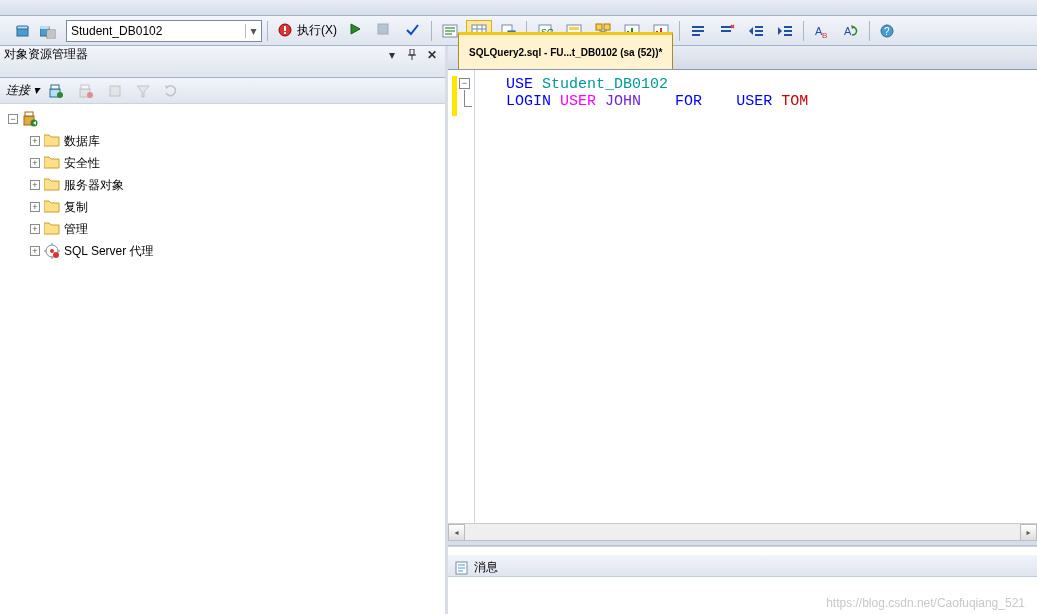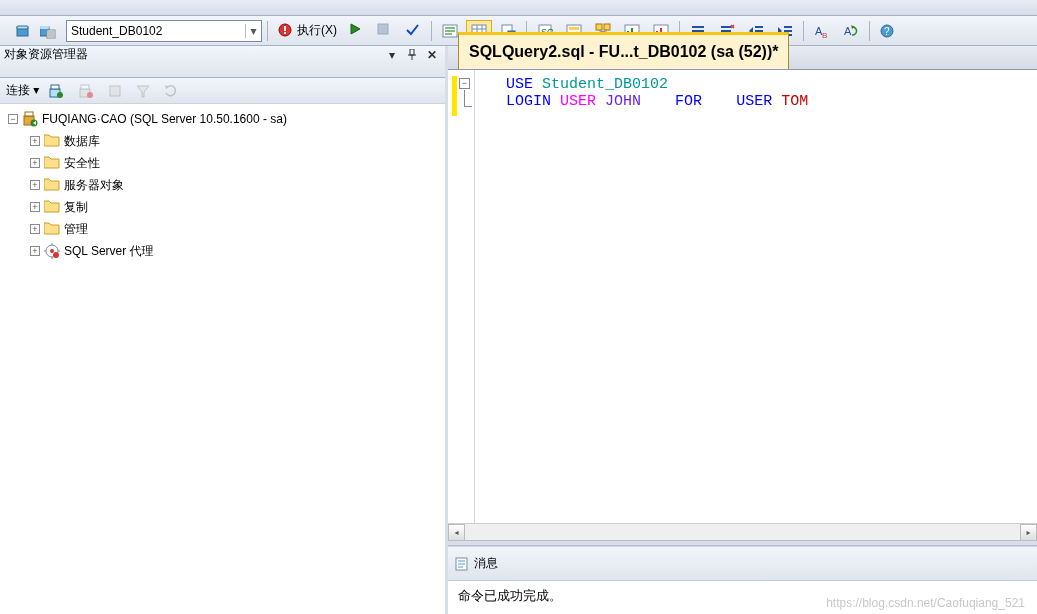--- a/index.html
+++ b/index.html
@@ -45,42 +45,42 @@
   .left-panel { width:448px; border-right:3px solid #d8dde6; display:flex; flex-direction:column; }
   .panel-header {
     height:32px; display:flex; align-items:flex-start; padding:0 4px;
     background:linear-gradient(#f2f5fa,#dfe5ee); border-bottom:1px solid #a3b1c9;
     font-weight:normal;
   }
   .panel-header .title { flex:1; font-size:12px; }
   .panel-header .btn { width:18px; height:18px; margin-left:2px; display:flex; align-items:center; justify-content:center; color:#333;}
   .panel-toolbar {
     height:26px; display:flex; align-items:center; gap:4px; padding:0 6px;
-    background:linear-gradient(#f2f5fa,#dfe5ee); border-bottom:1px solid #ccd3e0;
+    background:linear-gradient(#f2f5fa,#dfe5ee); border-bottom:1px solid #ccd3e0;font-style:italic;
   }
   .tree { flex:1; overflow:auto; background:#fff; padding:4px 2px;}
   .tree-row { display:flex; align-items:center; height:22px; gap:4px; padding-left:6px; }
   .tree-row.lvl1 { padding-left:28px; }
   .exp { width:10px; height:10px; border:1px solid #8b8b8b; color:#555; font-size:9px; line-height:8px; text-align:center; background:#fff;}
   .node-lbl { white-space:nowrap; }
 
   .right-panel { flex:1; display:flex; flex-direction:column; }
   .tab-strip { height:24px; background:linear-gradient(#e8ecf3,#d5dbe7); display:flex; align-items:flex-end; padding-left:10px; border-bottom:1px solid #8899ae;}
-  .tab { height:21px; background:#fff2cf; border:1px solid #a68c2a; border-bottom:none; border-top:3px solid #f5c518; padding:17px 10px; display:flex; align-items:center; font-weight:bold; font-size:16px; }
+  .tab { height:21px; background:#fff2cf; border:1px solid #a68c2a; border-bottom:none; border-top:3px solid #f5c518; padding:17px 10px; display:flex; align-items:center; font-weight:bold; font-size:10px; }
   .editor-wrap { flex:1; display:flex; flex-direction:column; min-height:0;}
   .editor { flex:1; display:flex; position:relative; background:#fff; overflow:hidden;}
   .gutter { width:18px; border-right:1px solid #d0d7e5; padding-top:6px;}
   .yellow-strip { width:5px; background:#ffe600; height:40px; margin-top:6px;}
   .code { padding:6px 6px; font-family:"Courier New",monospace; font-size:15px; white-space:pre; }
   .fold-box { position:absolute; left:2px; top:8px; width:11px; height:11px; border:1px solid #888; background:#fff; font-size:9px; line-height:9px; text-align:center; color:#555;}
   .fold-line { position:absolute; left:7px; top:20px; width:1px; height:17px; background:#888;}
   .fold-end { position:absolute; left:7px; top:36px; width:8px; height:1px; background:#888;}
   .splitter-h { height:6px; background:#d8dde6; border-top:1px solid #b8c0cf; border-bottom:1px solid #b8c0cf; cursor:row-resize;}
   .messages { height:68px; display:flex; flex-direction:column; border-top:1px solid #ccd3e0;}
-  .msg-tab-row { height:34px; display:flex; align-items:center; background:linear-gradient(#f2f5fa,#dfe5ee); border-bottom:1px solid #c5ccd9; padding-left:6px; gap:4px;}
+  .msg-tab-row { height:22px; display:flex; align-items:flex-end; background:linear-gradient(#f2f5fa,#dfe5ee); border-bottom:1px solid #c5ccd9; padding-left:6px; gap:4px;margin-top:8px;}
   .msg-body { flex:1; padding:6px 10px; background:#fff; font-size:13px;}
   .scrollbar-h { height:17px; background:#efefef; border-top:1px solid #ccc; display:flex; align-items:center;}
   .scrollbar-h .arrow { width:17px; height:17px; background:linear-gradient(#fff,#ddd); border:1px solid #bbb; display:flex; align-items:center; justify-content:center; font-size:8px; color:#555;}
   .scrollbar-h .track { flex:1; height:17px;}
   .watermark { position:absolute; right:12px; bottom:4px; color:#c8c8c8; font-size:12px; font-family:Arial;}
 
   
   .kw-blue { color:#0000ff;margin-left:25px; }
   .kw-teal { color:#009999; }
   .kw-mag  { color:#ff00ff; }
@@ -340,21 +340,20 @@
       <div class="tree-row">
         <span class="exp">−</span>
         <span class="ico">
           <svg width="16" height="16">
               <rect x="2" y="5" width="10" height="9" fill="#e8a840" stroke="#a06a10"></rect>
               <rect x="3" y="1" width="8" height="4" fill="#fff" stroke="#a06a10"></rect>
               <circle cx="12" cy="12" r="3.5" fill="#2a8a2a"></circle>
               <polygon points="11,12 14,10 14,14" fill="#fff"></polygon>
             </svg>
         </span>
-        <span class="node-lbl">FUQIANG·CAO (SQL Server 10.50.1600 - sa)</span>
       </div>
       <div class="tree-row lvl1">
         <span class="exp">+</span>
         <span class="ico"><svg width="16" height="14">
               <polygon points="0,2 5,2 7,4 15,4 15,13 0,13" fill="#ffe08a" stroke="#c9a030"></polygon>
             </svg></span>
         <span class="node-lbl">数据库</span>
       </div>
       <div class="tree-row lvl1">
         <span class="exp">+</span>
@@ -426,21 +425,18 @@
           <span class="ico">
             <svg width="16" height="16">
                 <rect x="2" y="2" width="11" height="12" fill="#fff" stroke="#7a8aa3"></rect>
                 <line x1="4" y1="5" x2="11" y2="5" stroke="#4b9cce"></line>
                 <line x1="4" y1="8" x2="11" y2="8" stroke="#4b9cce"></line>
                 <line x1="4" y1="11" x2="9" y2="11" stroke="#4b9cce"></line>
               </svg>
           </span>
           <span>消息</span>
         </div>
-        <div class="msg-body">
-          <span>命令已成功完成。</span>
-        </div>
       </div>
     </div>
   </div>
 </div>
 
 <div class="watermark">https://blog.csdn.net/Caofuqiang_521</div>
 
 </body></html>

